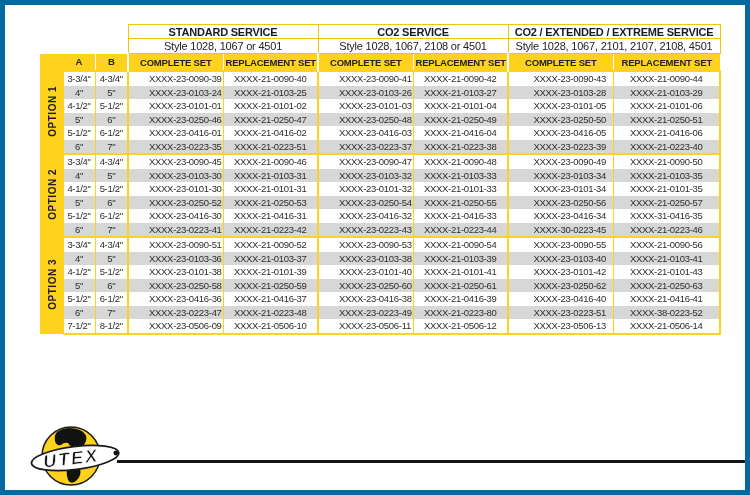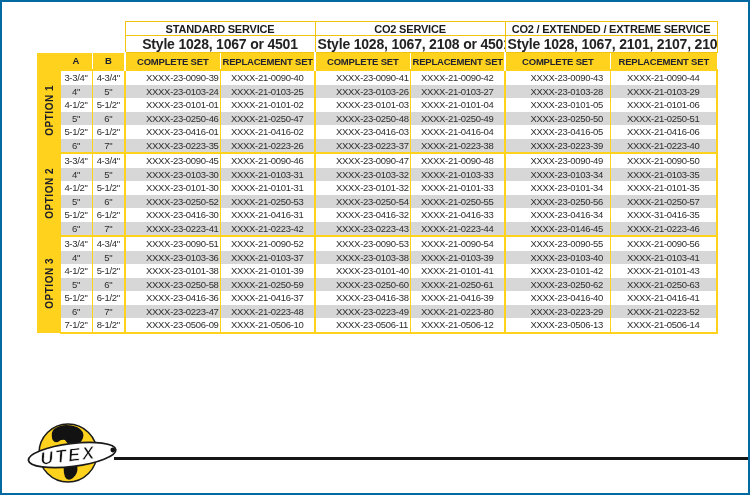--- a/index.html
+++ b/index.html
@@ -1,20 +1,20 @@
 <!DOCTYPE html>
 <html><head>
 <meta charset="utf-8">
 <style>
   html,body{margin:0;padding:0;background:#e8e8e8;}
   .page{
     position:relative;
     width:750px;height:495px;
     background:#fff;
-    border:2px solid #0369a1;
+    border:5px solid #0369a1;
     box-sizing:border-box;
     overflow:hidden;
     font-family:"Liberation Sans", sans-serif;
   }
   .catalog{position:absolute;left:35px;top:19px;}
   table{
     border-collapse:collapse;
     table-layout:fixed;
     width:679px;
   }
@@ -32,21 +32,21 @@
     height:13px;
     background:#fff;
     border:1.5px solid #f3c40e;
     font-size:11px;font-weight:700;color:#1b1b1b;
     letter-spacing:-0.2px;
   }
   .svc-style{
     height:14px;
     background:#fff;
     border:1.5px solid #f3c40e;
-    font-size:14px;font-weight:700;color:#222;
+    font-size:11px;font-weight:400;color:#222;
     letter-spacing:-0.2px;
     margin-left:44px;
   }
   
   .ylw-row th{
     height:16px;
     background:#ffd21e;
     color:#22222e;
     font-size:9.5px;font-weight:700;
     letter-spacing:-0.2px;
@@ -182,21 +182,21 @@
             <td class="part col1">XXXX-21-0416-02</td>
             <td class="part col2">XXXX-23-0416-03</td>
             <td class="part col3">XXXX-21-0416-04</td>
             <td class="part col4">XXXX-23-0416-05</td>
             <td class="part col5">XXXX-21-0416-06</td>
           </tr>
           <tr class="alt">
             <td class="size-a">6"</td>
             <td class="size-b">7"</td>
             <td class="part col0">XXXX-23-0223-35</td>
-            <td class="part col1">XXXX-21-0223-26</td>
+            <td class="part col1">XXXX-21-0223-51</td>
             <td class="part col2">XXXX-23-0223-37</td>
             <td class="part col3">XXXX-21-0223-38</td>
             <td class="part col4">XXXX-23-0223-39</td>
             <td class="part col5">XXXX-21-0223-40</td>
           </tr>
           <tr class=" opt-start">
             <td class="opt-cell" rowspan="6"><span class="vertical">OPTION 2</span></td>
             <td class="size-a">3-3/4"</td>
             <td class="size-b">4-3/4"</td>
             <td class="part col0">XXXX-23-0090-45</td>
@@ -246,21 +246,21 @@
             <td class="part col4">XXXX-23-0416-34</td>
             <td class="part col5">XXXX-31-0416-35</td>
           </tr>
           <tr class="alt">
             <td class="size-a">6"</td>
             <td class="size-b">7"</td>
             <td class="part col0">XXXX-23-0223-41</td>
             <td class="part col1">XXXX-21-0223-42</td>
             <td class="part col2">XXXX-23-0223-43</td>
             <td class="part col3">XXXX-21-0223-44</td>
-            <td class="part col4">XXXX-23-0146-45</td>
+            <td class="part col4">XXXX-30-0223-45</td>
             <td class="part col5">XXXX-21-0223-46</td>
           </tr>
           <tr class=" opt-start">
             <td class="opt-cell" rowspan="7"><span class="vertical">OPTION 3</span></td>
             <td class="size-a">3-3/4"</td>
             <td class="size-b">4-3/4"</td>
             <td class="part col0">XXXX-23-0090-51</td>
             <td class="part col1">XXXX-21-0090-52</td>
             <td class="part col2">XXXX-23-0090-53</td>
             <td class="part col3">XXXX-21-0090-54</td>
@@ -307,22 +307,22 @@
             <td class="part col4">XXXX-23-0416-40</td>
             <td class="part col5">XXXX-21-0416-41</td>
           </tr>
           <tr class="alt">
             <td class="size-a">6"</td>
             <td class="size-b">7"</td>
             <td class="part col0">XXXX-23-0223-47</td>
             <td class="part col1">XXXX-21-0223-48</td>
             <td class="part col2">XXXX-23-0223-49</td>
             <td class="part col3">XXXX-21-0223-80</td>
-            <td class="part col4">XXXX-23-0223-29</td>
-            <td class="part col5">XXXX-21-0223-52</td>
+            <td class="part col4">XXXX-23-0223-51</td>
+            <td class="part col5">XXXX-38-0223-52</td>
           </tr>
           <tr class="">
             <td class="size-a">7-1/2"</td>
             <td class="size-b">8-1/2"</td>
             <td class="part col0">XXXX-23-0506-09</td>
             <td class="part col1">XXXX-21-0506-10</td>
             <td class="part col2">XXXX-23-0506-11</td>
             <td class="part col3">XXXX-21-0506-12</td>
             <td class="part col4">XXXX-23-0506-13</td>
             <td class="part col5">XXXX-21-0506-14</td>

